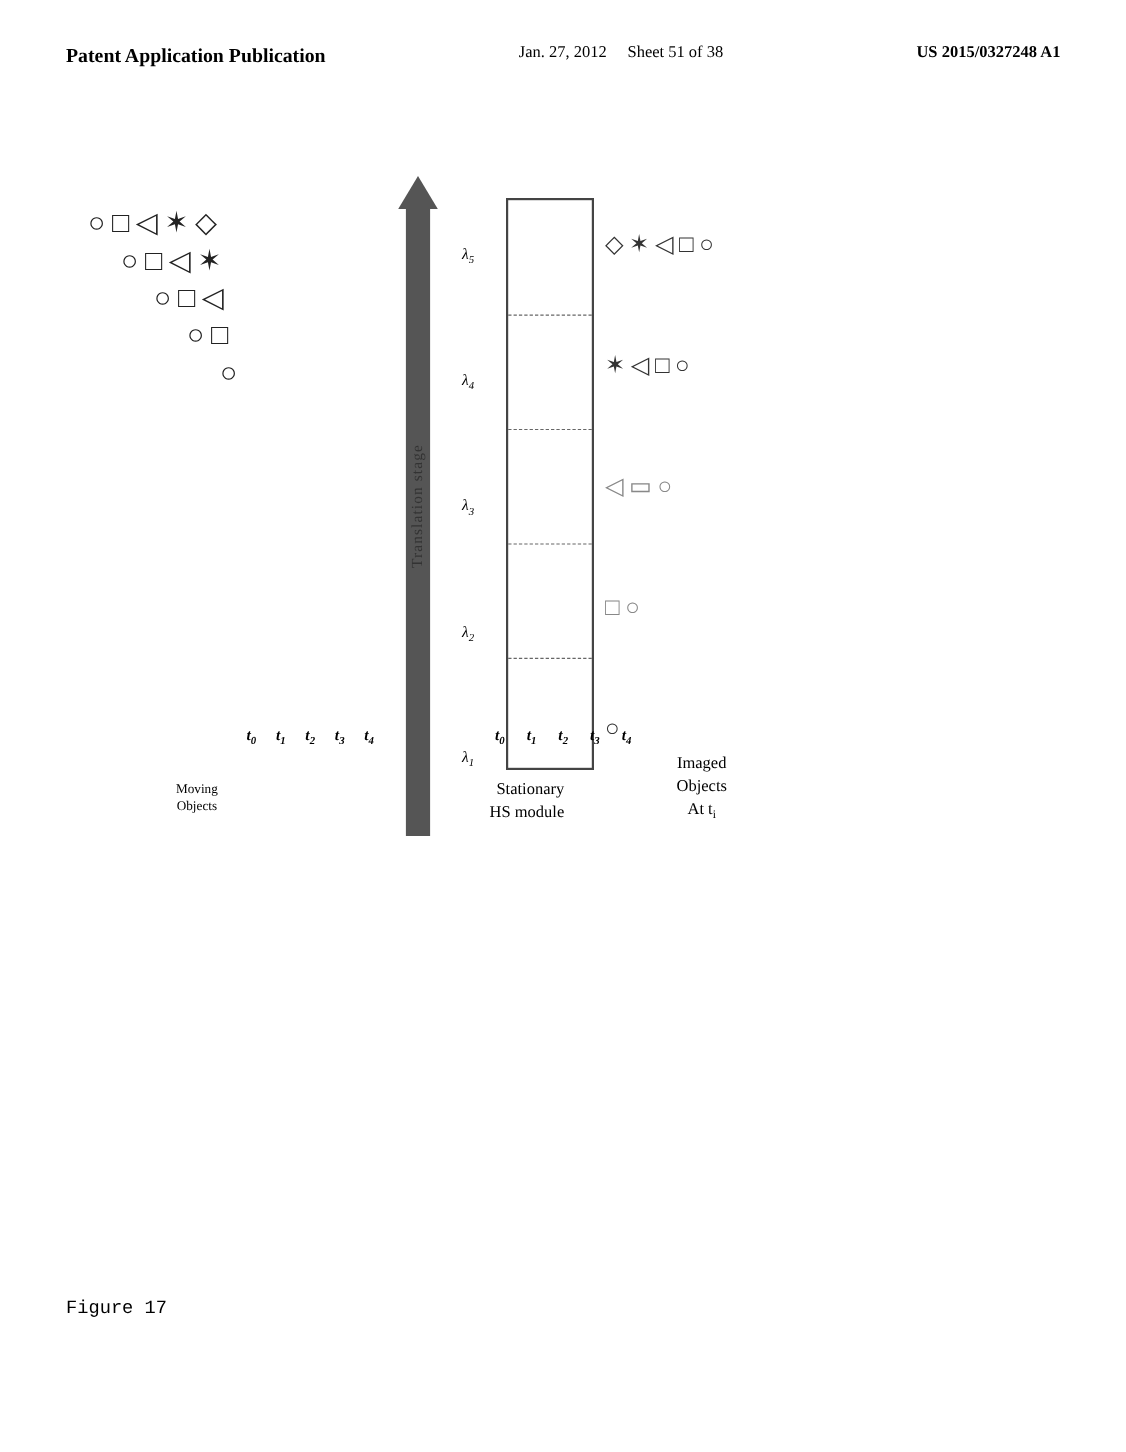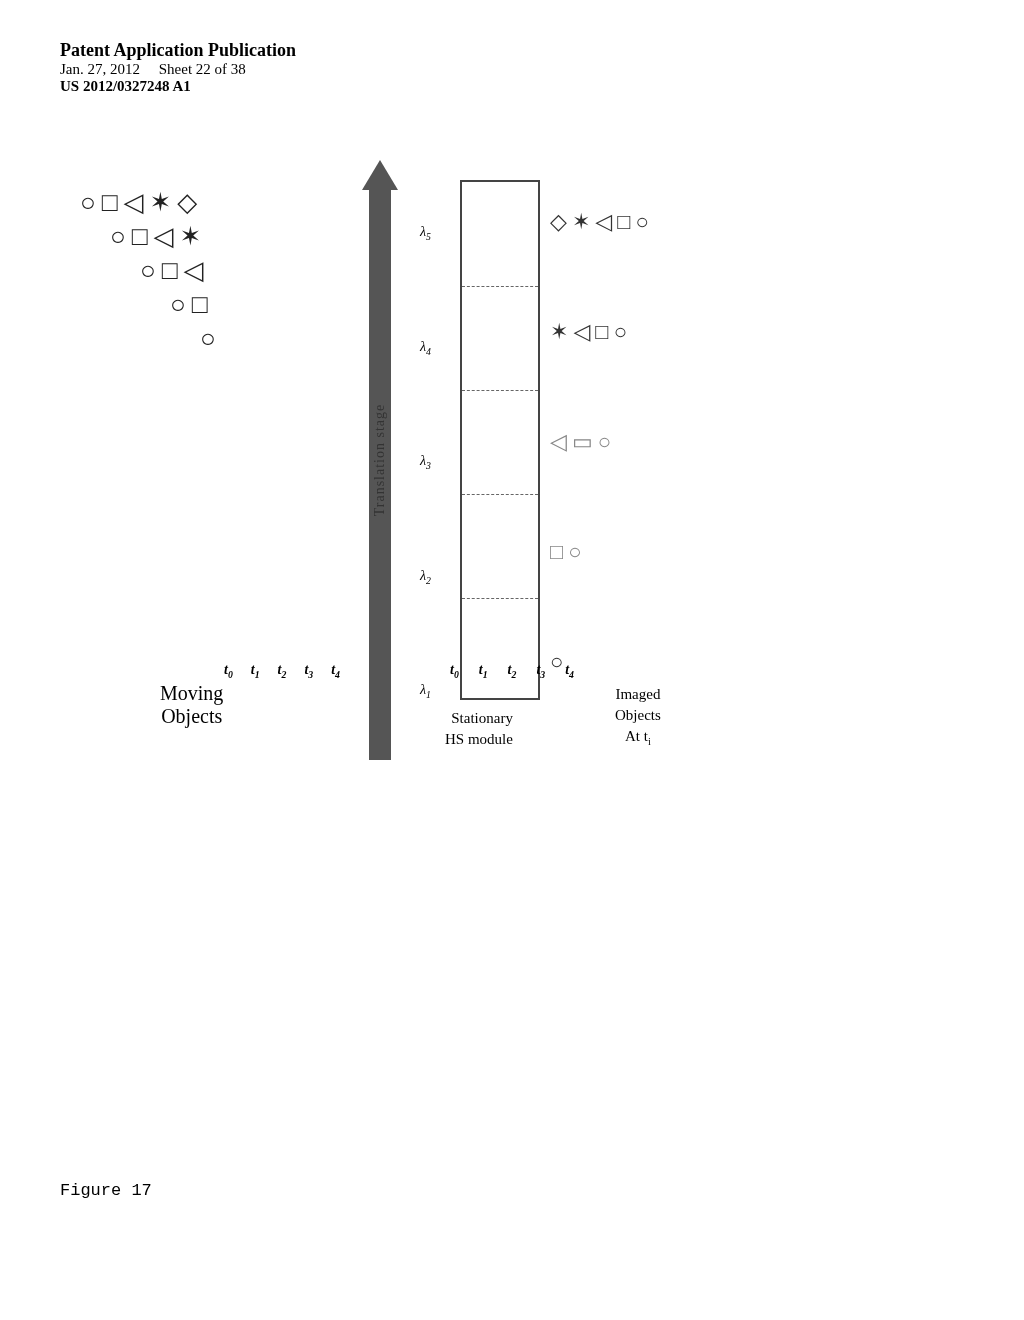--- a/index.html
+++ b/index.html
@@ -11,21 +11,20 @@
       position: relative;
       overflow: hidden;
     }
 
     
     .header {
       display: flex;
       justify-content: space-between;
       align-items: flex-start;
       padding: 40px 60px 0 60px;
-      flex-direction: column;
     }
     .header-left {
       font-size: 18px;
       font-weight: bold;
     }
     .header-center {
       font-size: 15px;
       text-align: center;
     }
     .header-right {
@@ -83,24 +82,24 @@
     }
     .time-label {
       font-size: 14px;
       font-style: italic;
       font-weight: bold;
     }
 
     
     .moving-objects-label {
       position: absolute;
-      bottom: 52px;
+      bottom: 40px;
       left: 100px;
       text-align: center;
-      font-size: 20px;
+      font-size: 12px;
     }
 
     
     .translation-stage {
       position: absolute;
       left: 290px;
       top: 0;
       width: 60px;
       height: 600px;
       display: flex;
@@ -246,23 +245,23 @@
       color: #888;
     }
   </style>
 </head>
 <body>
 
 <div class="header">
   <div class="header-left">Patent Application Publication</div>
   <div class="header-center">
     <span>Jan. 27, 2012</span>&nbsp;&nbsp;&nbsp;&nbsp;
-    <span>Sheet 22 of 38</span>
+    <span>Sheet 51 of 38</span>
   </div>
-  <div class="header-right">US 2012/0327248 A1</div>
+  <div class="header-right">US 2015/0327248 A1</div>
 </div>
 
 <div class="figure-area">
 
   <div class="left-section">
 
     <div class="shapes-left">
 
       <div class="shape-row">
         <span class="shape">○</span>

